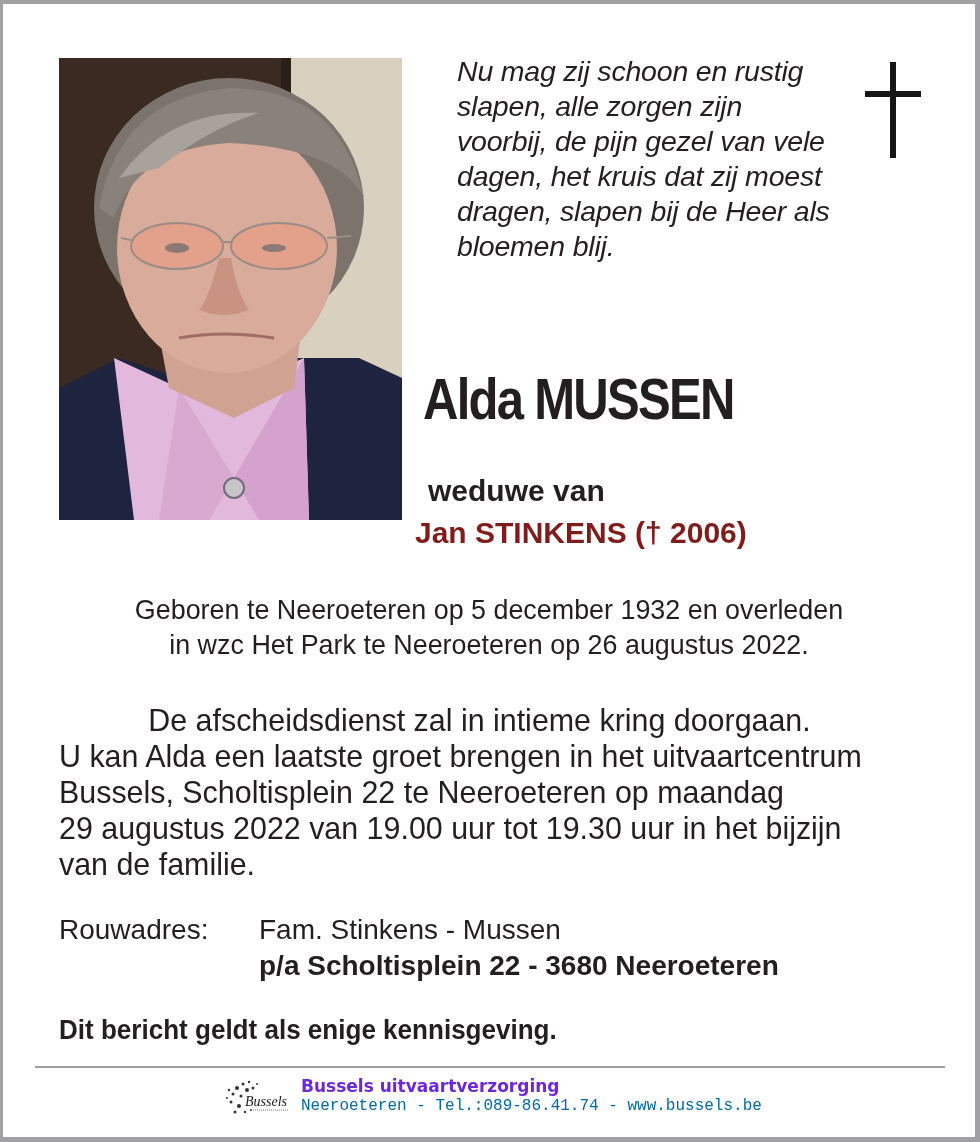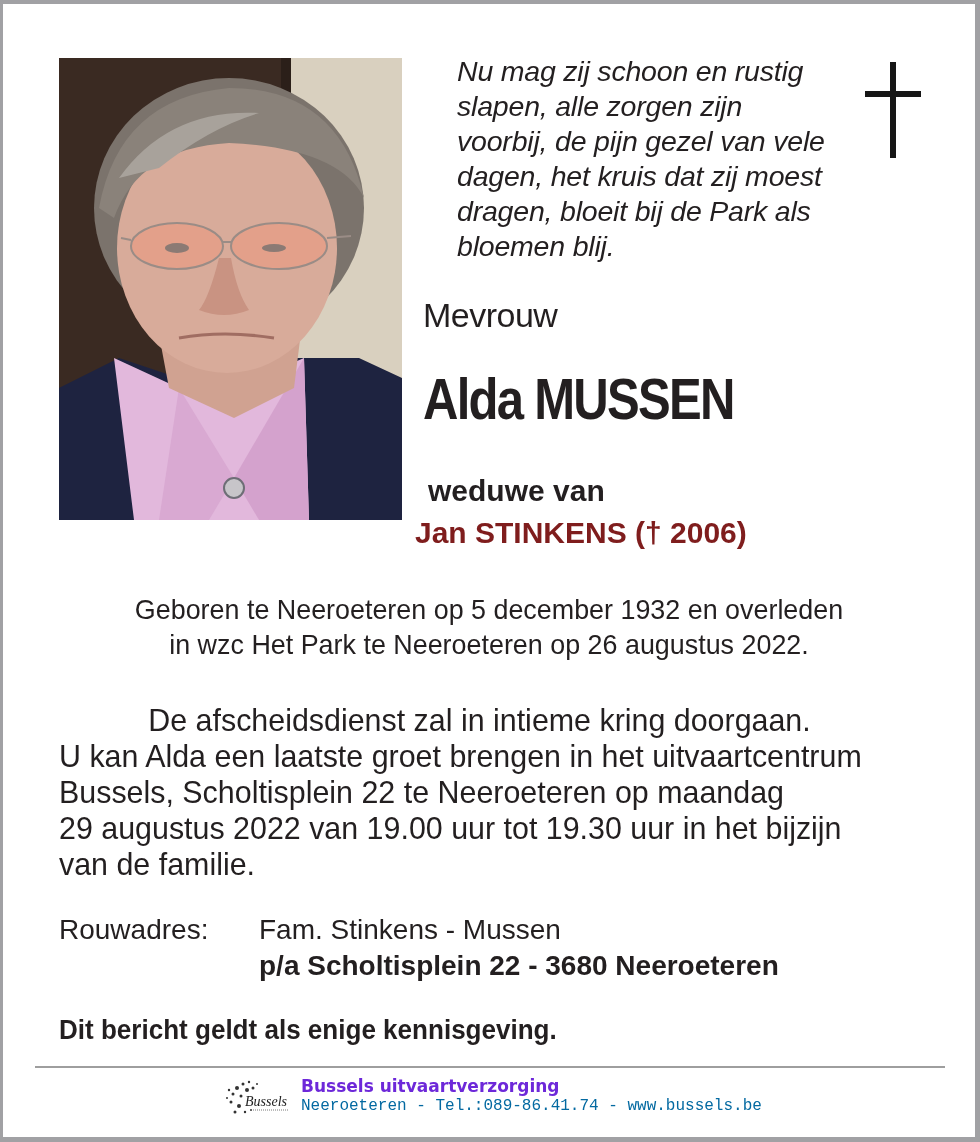--- a/index.html
+++ b/index.html
@@ -189,30 +189,29 @@
 
       <circle cx="175" cy="430" r="10" fill="#c7c5c9" stroke="#6e6e76" stroke-width="2"></circle>
     </svg>
   </div>
 
   <div class="poem">
     <div>Nu mag zij schoon en rustig</div>
     <div>slapen, alle zorgen zijn</div>
     <div>voorbij, de pijn gezel van vele</div>
     <div>dagen, het kruis dat zij moest</div>
-    <div>dragen, bloeit bij de Park als</div>
+    <div>dragen, slapen bij de Heer als</div>
     <div>bloemen blij.</div>
   </div>
 
   <div class="cross">
     <div class="v"></div>
     <div class="h"></div>
   </div>
 
-  <div class="title-prefix">Mevrouw</div>
   <div class="name">Alda MUSSEN</div>
   <div class="widow-label">weduwe van</div>
   <div class="spouse">Jan STINKENS († 2006)</div>
 
   <div class="birth">
     <div>Geboren te Neeroeteren op 5 december 1932 en overleden</div>
     <div>in wzc Het Park te Neeroeteren op 26 augustus 2022.</div>
   </div>
 
   <div class="service">

